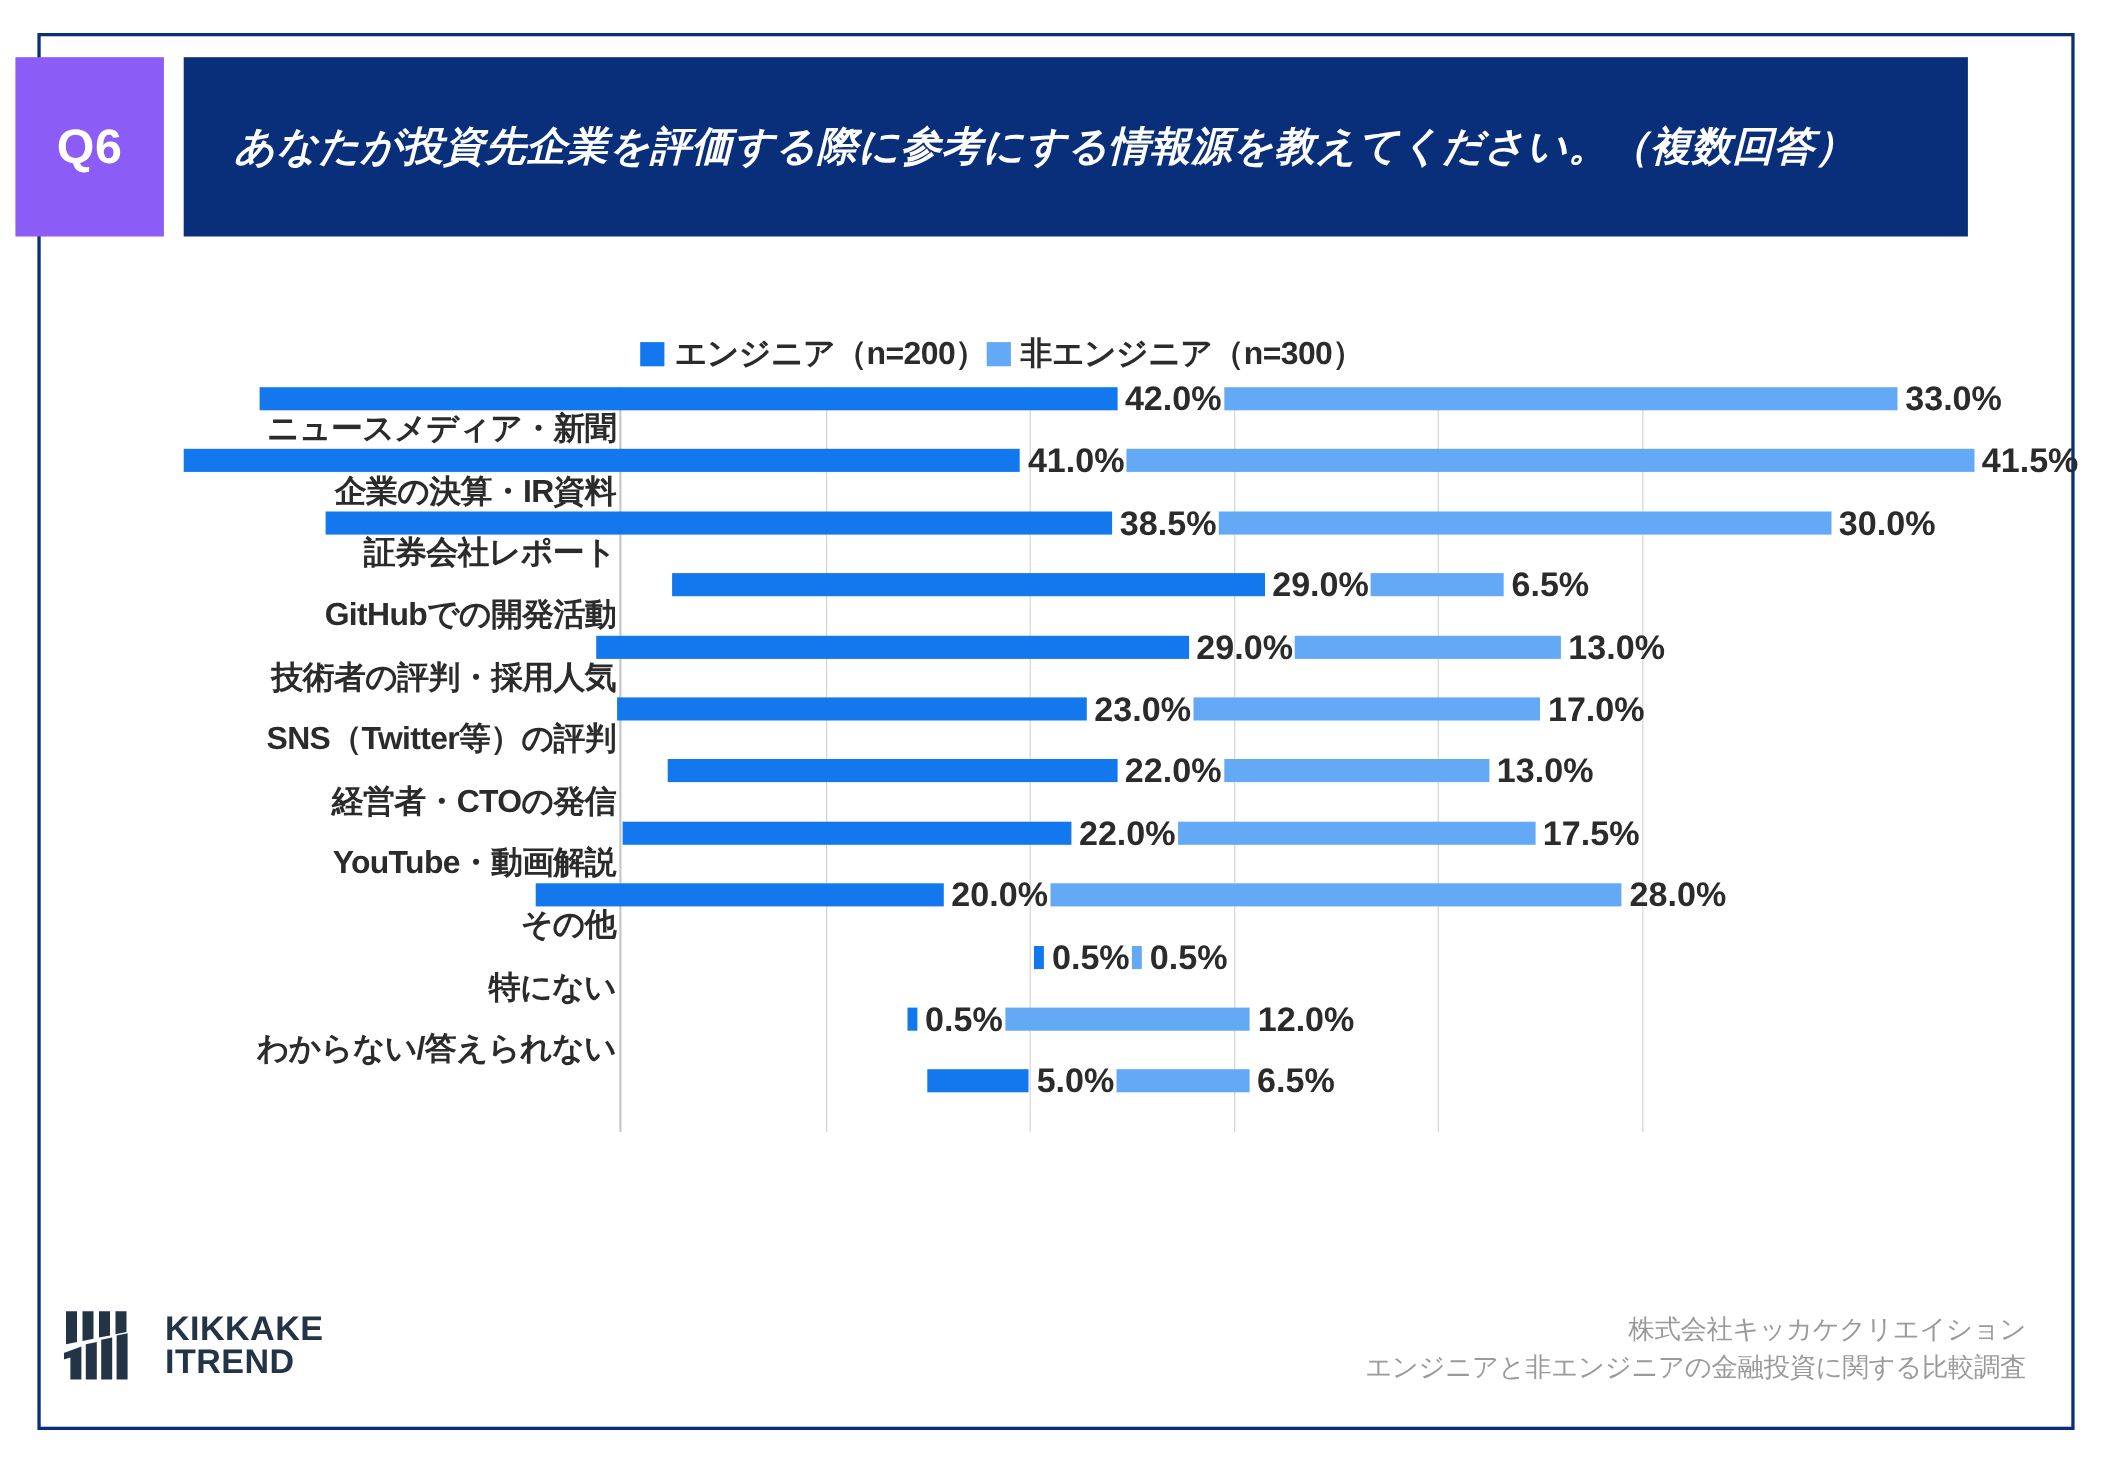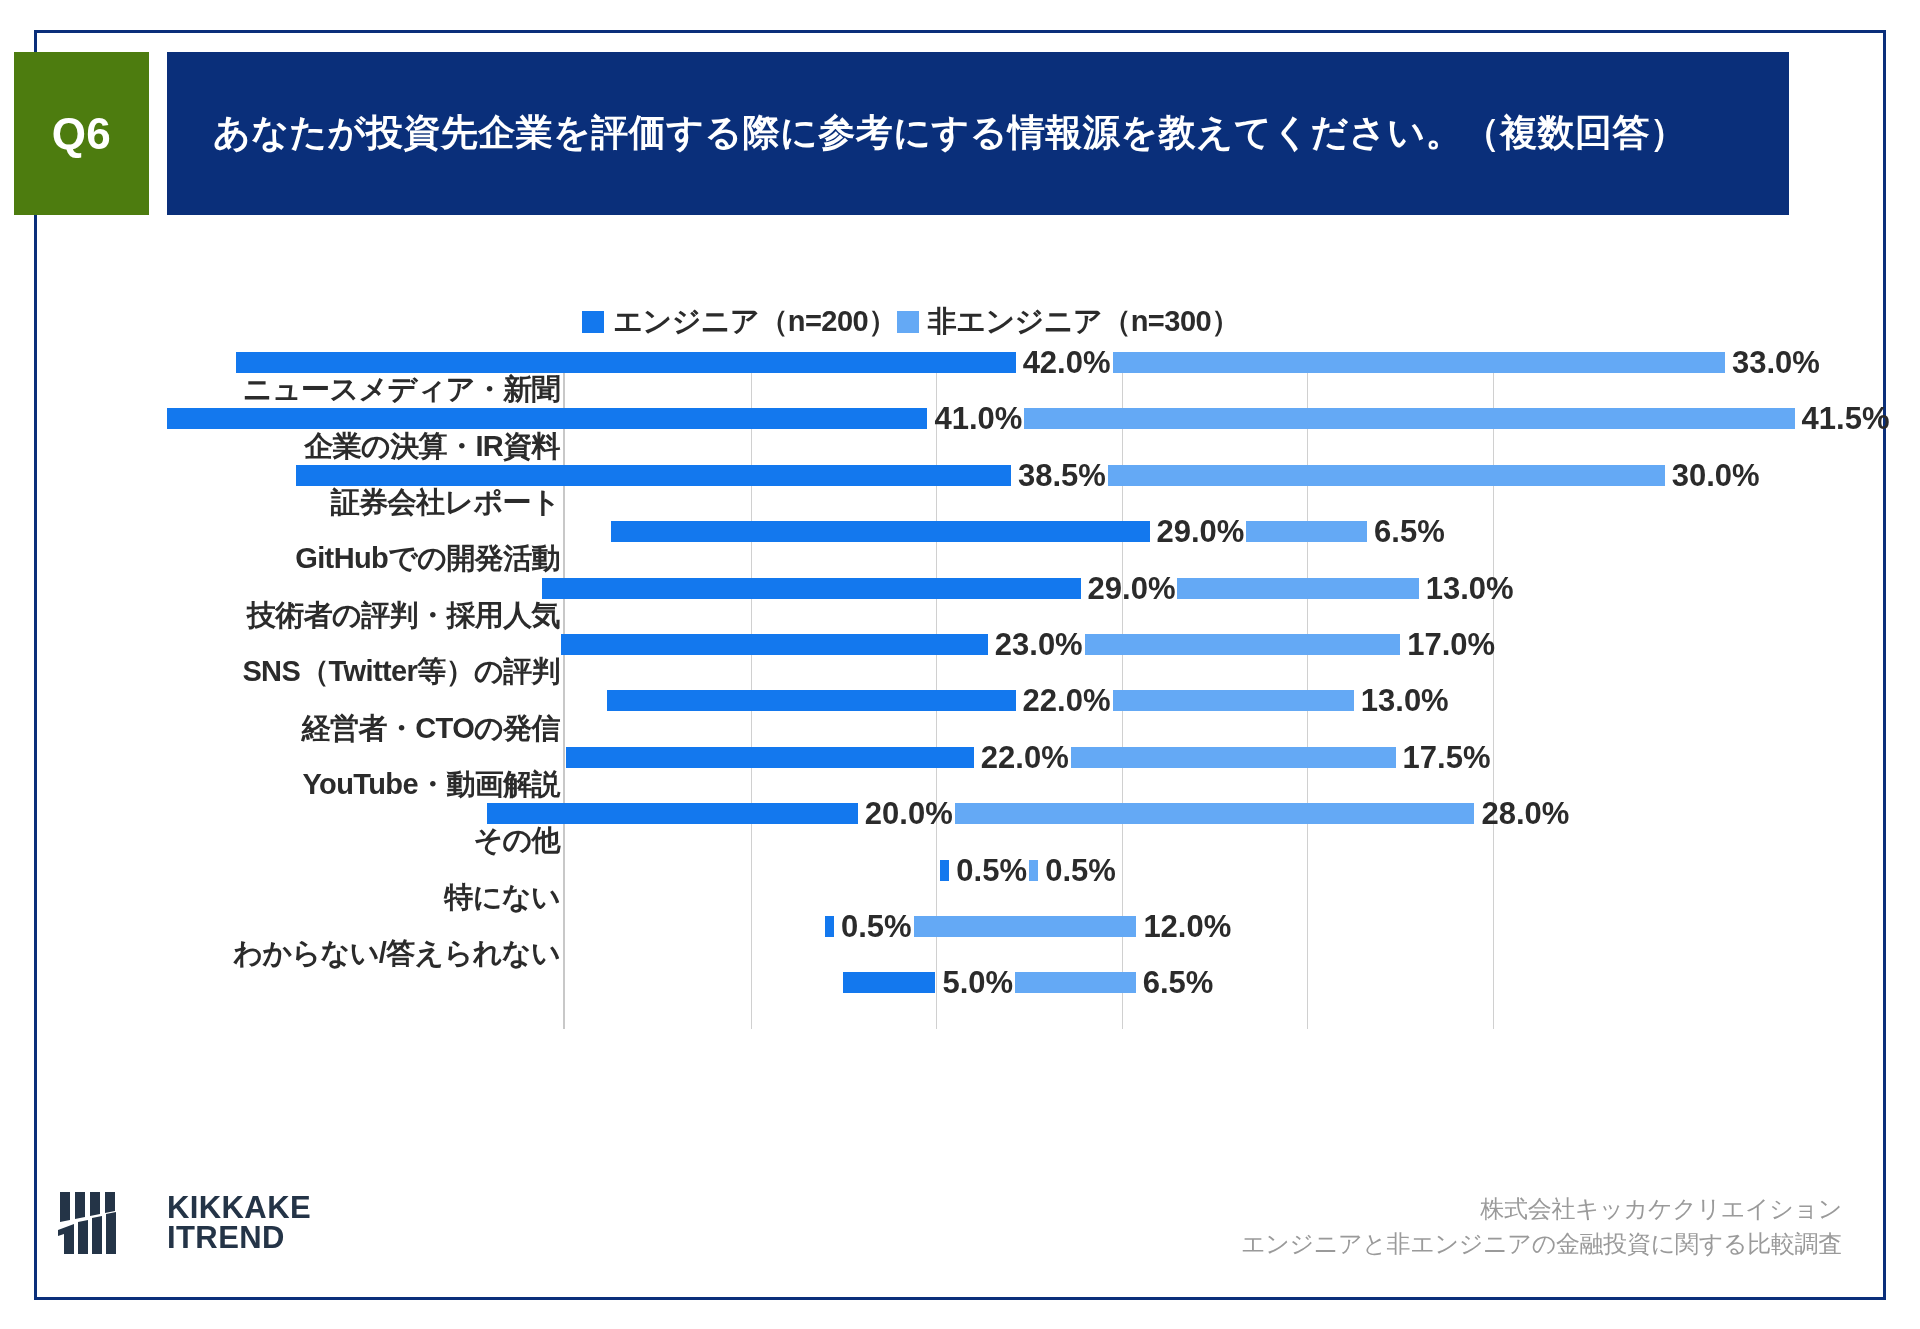--- a/index.html
+++ b/index.html
@@ -23,39 +23,40 @@
     width: 1852px; height: 1270px;
     border: 3px solid #0a2f7a;
     background: #ffffff;
   }
 
   
   .q-badge {
     position: absolute;
     left: 14px; top: 52px;
     width: 135px; height: 163px;
-    background: #4d7c0f;
+    background: #8b5cf6;
     display: flex; align-items: center; justify-content: center;
     z-index: 5;
   }
   .q-badge span {
     color: #ffffff;
     font-size: 44px;
     font-weight: bold;
     letter-spacing: 0.5px;
   }
 
   .q-title {
     position: absolute;
     left: 167px; top: 52px;
     width: 1622px; height: 163px;
     background: #0a2f7a;
     display: flex; align-items: center;
     padding: 0 46px;
     z-index: 4;
+    font-style: italic;
   }
   .q-title span {
     color: #ffffff;
     font-size: 37px;
     font-weight: bold;
     line-height: 1.42;
     letter-spacing: 0.4px;
   }
 
   
@@ -144,21 +145,21 @@
     line-height: 1;
     z-index: 3;
   }
 
   
   .logo {
     position: absolute;
     left: 58px; top: 1190px;
     display: flex;
     align-items: center;
-    gap: 31px;
+    gap: 14px;
   }
   .logo-mark { width: 78px; height: 66px; display: block; }
   .logo-text {
     display: flex; flex-direction: column;
     line-height: 0.96;
   }
   .logo-text span {
     font-size: 31px;
     font-weight: bold;
     color: #243447;

